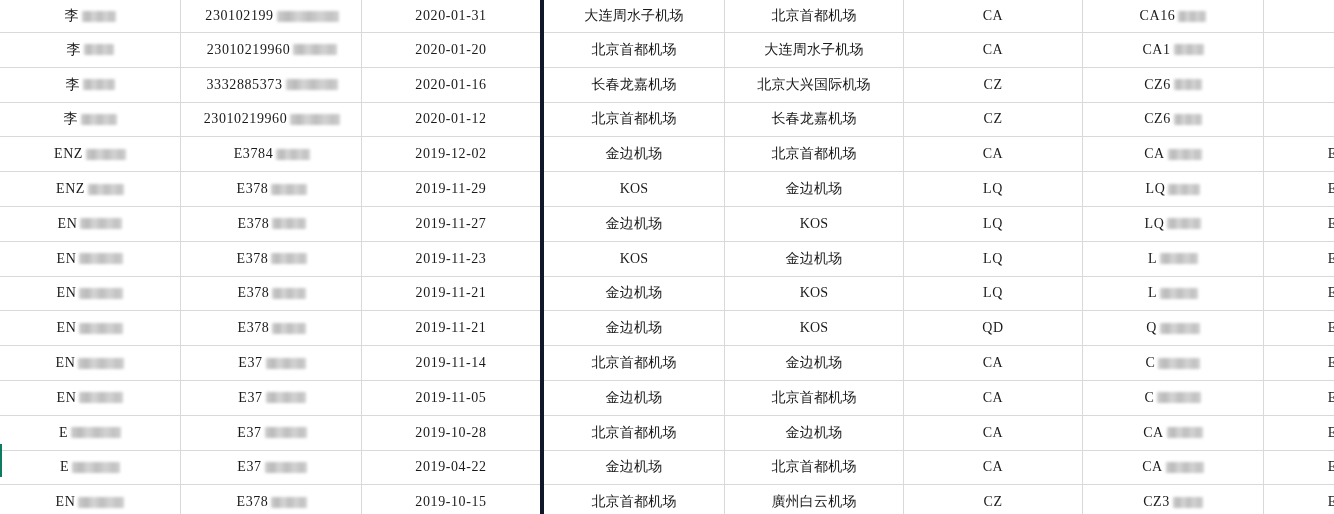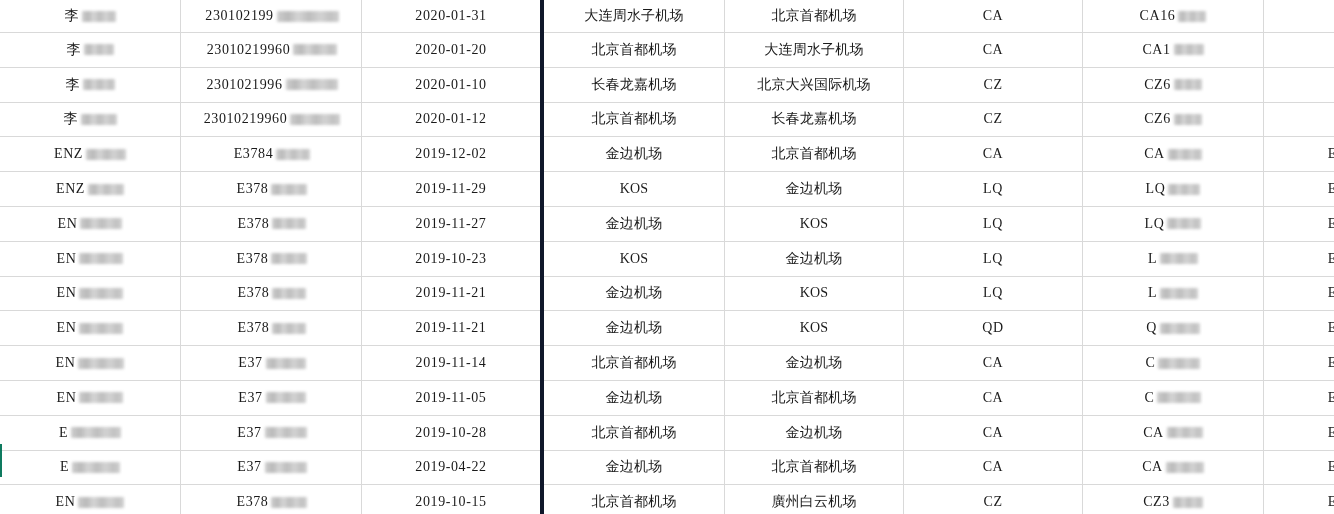--- a/index.html
+++ b/index.html
@@ -134,25 +134,25 @@
           <td class="c7"><span class="cellwrap">
               <span class="txt latin"></span>
             </span></td>
         </tr>
         <tr>
           <td class="c0"><span class="cellwrap">
               <span class="txt">李</span>
               <span class="redact" style="width: 32px;"></span>
             </span></td>
           <td class="c1"><span class="cellwrap">
-              <span class="txt latin">2301021996</span>
+              <span class="txt latin">3332885373</span>
               <span class="redact" style="width: 52px;"></span>
             </span></td>
           <td class="c2"><span class="cellwrap">
-              <span class="txt latin">2020-01-10</span>
+              <span class="txt latin">2020-01-16</span>
             </span></td>
           <td class="c3"><span class="cellwrap">
               <span class="txt">长春龙嘉机场</span>
             </span></td>
           <td class="c4"><span class="cellwrap">
               <span class="txt">北京大兴国际机场</span>
             </span></td>
           <td class="c5"><span class="cellwrap">
               <span class="txt latin">CZ</span>
             </span></td>
@@ -283,21 +283,21 @@
         <tr>
           <td class="c0"><span class="cellwrap">
               <span class="txt latin">EN</span>
               <span class="redact" style="width: 44px;"></span>
             </span></td>
           <td class="c1"><span class="cellwrap">
               <span class="txt latin">E378</span>
               <span class="redact" style="width: 36px;"></span>
             </span></td>
           <td class="c2"><span class="cellwrap">
-              <span class="txt latin">2019-10-23</span>
+              <span class="txt latin">2019-11-23</span>
             </span></td>
           <td class="c3"><span class="cellwrap">
               <span class="txt">KOS</span>
             </span></td>
           <td class="c4"><span class="cellwrap">
               <span class="txt">金边机场</span>
             </span></td>
           <td class="c5"><span class="cellwrap">
               <span class="txt latin">LQ</span>
             </span></td>

